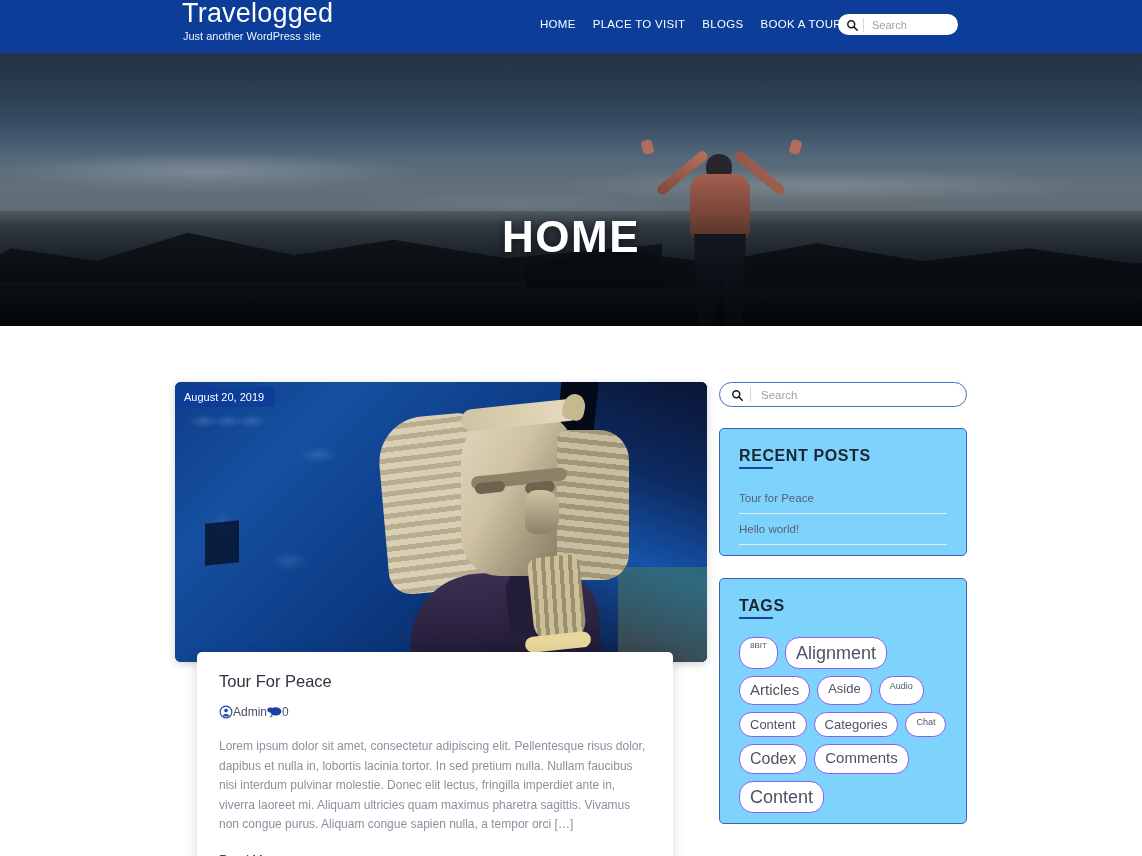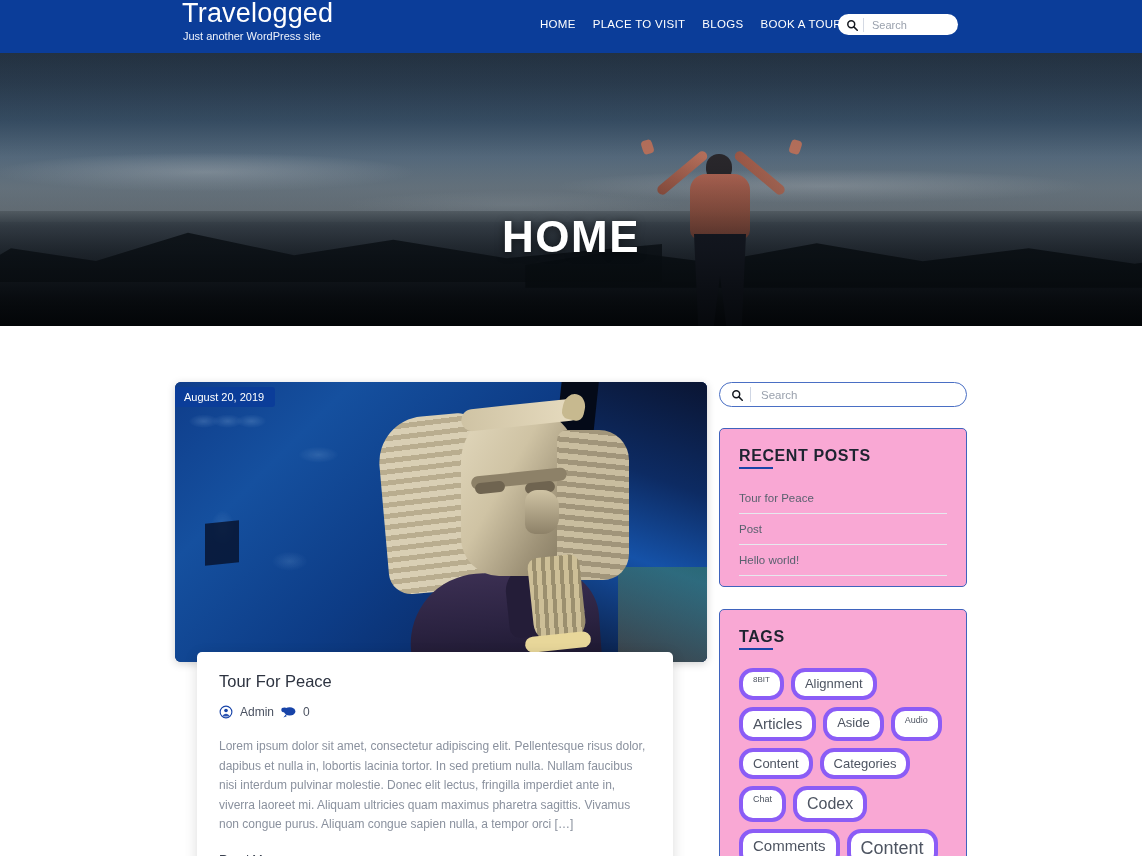--- a/index.html
+++ b/index.html
@@ -317,21 +317,21 @@
     box-shadow: 0 3px 14px rgba(0,0,0,.14);
     padding: 20px 22px 24px 22px;
   }
   .post-title {
     margin: 0 0 14px 0;
     font-size: 16.5px;
     font-weight: normal;
     color: #2d3340;
   }
   .post-meta {
-    display: flex; align-items: center; gap: 7px;
+    display: flex; align-items: center; gap: 0;
     margin-bottom: 18px;
   }
   .meta-ico { display: inline-flex; color: #1743a8; }
   .meta-text { font-size: 12px; color: #4b5261; }
   .post-excerpt {
     margin: 0;
     font-size: 12px;
     line-height: 19.5px;
     color: #8a919e;
   }
@@ -363,21 +363,21 @@
     font-size: 11.5px; color: #3c4452; width: 180px;
     font-family: "Liberation Sans", sans-serif;
   }
   .side-search input::placeholder { color: #9aa1ad; }
 
   .widget {
     border: 1px solid #3f63bd;
     border-radius: 5px;
     padding: 18px 19px 10px 19px;
     margin-bottom: 22px;
-    background: #f9a8d4;
+    background: #7dd3fc;
   }
   .widget-title {
     margin: 0 0 8px 0;
     font-size: 16px;
     font-weight: bold;
     color: #1d2330;
     letter-spacing: .6px;
     position: relative;
     display: inline-block;
   }
@@ -388,21 +388,21 @@
   .recent-list { list-style: none; margin: 10px 0 0 0; padding: 0; }
   .recent-list li {
     font-size: 11.5px;
     color: #5a616f;
     padding: 9px 0 9px 0;
     border-bottom: 1px solid #e6e9ee;
     cursor: pointer;
   }
   .tag-cloud { margin-top: 14px; display: flex; flex-wrap: wrap; gap: 7px 7px; }
   .tag {
-    border: 4px solid #8b5cf6;
+    border: 1px solid #8b5cf6;
     border-radius: 14px;
     color: #4d5costs;
     color: #4d5461;
     padding: 3px 10px;
     white-space: nowrap;
     cursor: pointer;
     line-height: 1.35;
     background: #fff;
   }
 </style>
@@ -524,30 +524,29 @@
           </svg>
         </span>
         <span class="divider"></span>
         <input type="text" placeholder="Search" style="">
       </div>
 
       <section class="widget">
         <h3 class="widget-title">RECENT POSTS</h3>
         <ul class="recent-list">
           <li>Tour for Peace</li>
-          <li>Post</li>
           <li>Hello world!</li>
         </ul>
       </section>
 
       <section class="widget">
         <h3 class="widget-title">TAGS</h3>
         <div class="tag-cloud">
             <a class="tag" style="font-size: 8px;">8BIT</a>
-            <a class="tag" style="font-size: 13px;">Alignment</a>
+            <a class="tag" style="font-size: 18px;">Alignment</a>
             <a class="tag" style="font-size: 15px;">Articles</a>
             <a class="tag" style="font-size: 13px;">Aside</a>
             <a class="tag" style="font-size: 9px;">Audio</a>
             <a class="tag" style="font-size: 13px;">Content</a>
             <a class="tag" style="font-size: 13px;">Categories</a>
             <a class="tag" style="font-size: 9px;">Chat</a>
             <a class="tag" style="font-size: 16px;">Codex</a>
             <a class="tag" style="font-size: 15px;">Comments</a>
             <a class="tag" style="font-size: 18px;">Content</a>
           </div>

